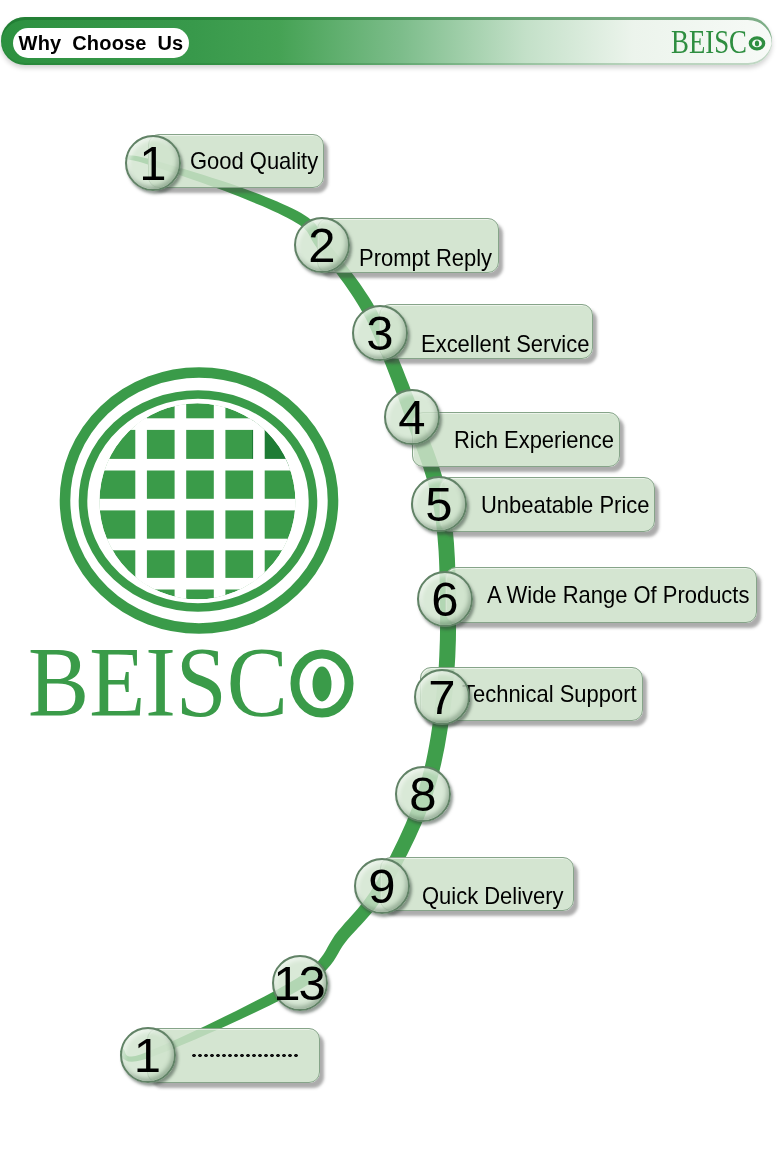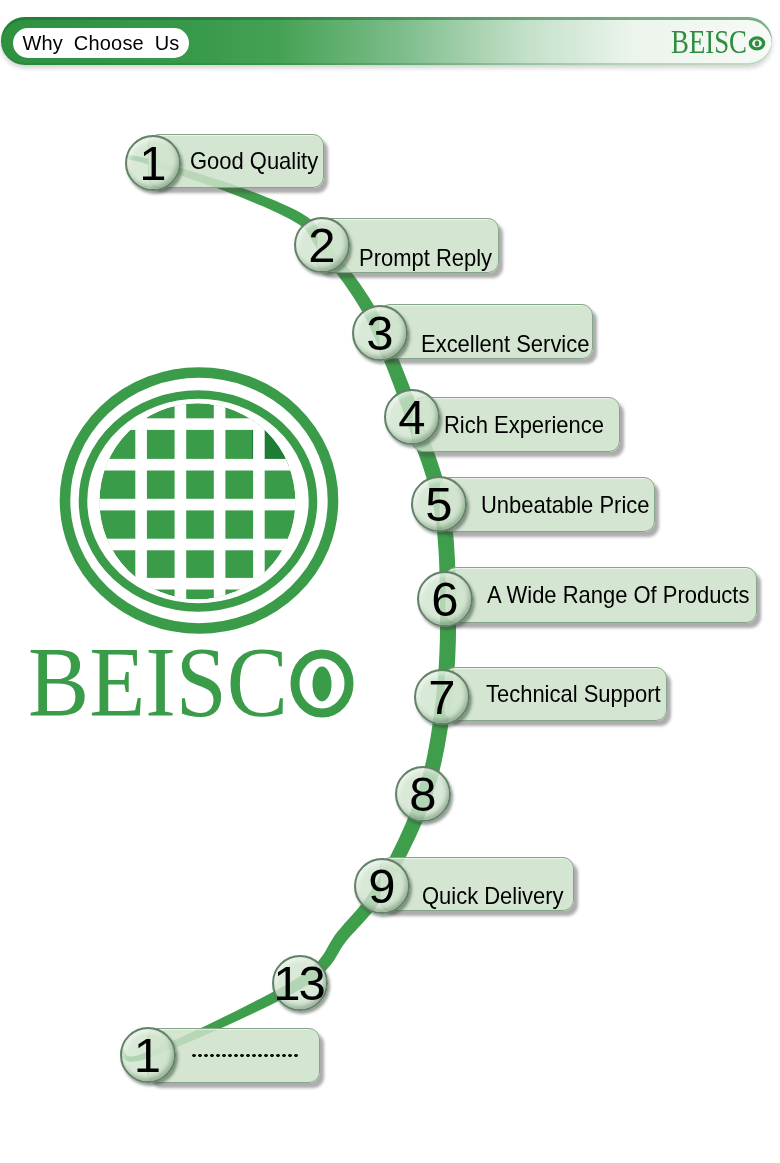--- a/index.html
+++ b/index.html
@@ -3,21 +3,21 @@
 <style>
 html,body{margin:0;padding:0;background:#fff;}
 #page{position:relative;width:780px;height:1163px;background:#fff;overflow:hidden;
   font-family:"Liberation Sans",sans-serif;}
 
 #topbar{position:absolute;left:1px;top:17px;width:771px;height:48px;border-radius:24px;
   background:linear-gradient(90deg,#2d9140 0%,#38994b 25%,#45a254 36%,#7dbd8b 52%,#c3e0c8 68%,#ecf4ec 82%,#f7faf7 100%);
   box-shadow:inset 0 3px 0 rgba(26,112,44,0.55), inset 0 -2px 0 rgba(26,112,44,0.25), 0 3px 5px rgba(0,0,0,0.18);}
 #pill{position:absolute;left:13px;top:28px;width:176px;height:30px;border-radius:15px;background:#fff;
   display:flex;align-items:center;justify-content:center;}
-#pill span{font-size:20px;font-weight:normal;color:#000;word-spacing:5px;letter-spacing:0.2px;}
+#pill span{font-size:20px;font-weight:bold;color:#000;word-spacing:5px;letter-spacing:0.2px;}
 
 .box{position:absolute;background:rgba(204,224,201,0.85);border:1px solid #86a489;border-radius:11px;
   box-shadow:4px 5px 3px rgba(70,70,70,0.45), inset 1px 1px 0 rgba(255,255,255,0.55);
   display:flex;align-items:center;}
 .lbl{font-size:24px;color:#000;margin-left:41px;white-space:nowrap;display:inline-block;transform:scaleX(0.915);transform-origin:left center;}
 .circ{position:absolute;width:56px;height:56px;border-radius:50%;
   background:rgba(207,227,205,0.8);
   border:2px solid #618266;box-shadow:2px 3px 3px rgba(50,65,55,0.52), inset -2px -3px 4px rgba(60,92,66,0.38), inset 2px 3px 4px rgba(255,255,255,0.55);
   box-sizing:border-box;display:flex;align-items:center;justify-content:center;}
 .num{font-size:49px;color:#000;line-height:1;}
@@ -67,39 +67,39 @@
     </div>
   <div class="circ" style="left:294px;top:217px;">
       <span class="num">2</span>
     </div>
   <div class="box" style="left:379px;top:304px;width:212px;height:53px;align-items:flex-end;">
       <span class="lbl">Excellent Service</span>
     </div>
   <div class="circ" style="left:352px;top:305px;">
       <span class="num">3</span>
     </div>
-  <div class="box" style="left:412px;top:397px;width:206px;height:53px;justify-content:flex-end;">
+  <div class="box" style="left:412px;top:412px;width:206px;height:53px;">
       <span class="lbl">Rich Experience</span>
     </div>
   <div class="circ" style="left:384px;top:389px;">
       <span class="num">4</span>
     </div>
   <div class="box" style="left:439px;top:477px;width:214px;height:53px;">
       <span class="lbl">Unbeatable Price</span>
     </div>
   <div class="circ" style="left:411px;top:476px;">
       <span class="num">5</span>
     </div>
   <div class="box" style="left:445px;top:567px;width:310px;height:54px;">
       <span class="lbl">A Wide Range Of Products</span>
     </div>
   <div class="circ" style="left:417px;top:571px;">
       <span class="num">6</span>
     </div>
-  <div class="box" style="left:444px;top:667px;width:221px;height:52px;text-align:right;">
+  <div class="box" style="left:420px;top:667px;width:221px;height:52px;text-align:right;">
       <span class="lbl">Technical Support</span>
     </div>
   <div class="circ" style="left:414px;top:669px;">
       <span class="num">7</span>
     </div>
   <div class="circ" style="left:395px;top:766px;">
       <span class="num">8</span>
     </div>
   <div class="box" style="left:380px;top:857px;width:192px;height:52px;align-items:flex-end;">
       <span class="lbl">Quick Delivery</span>

